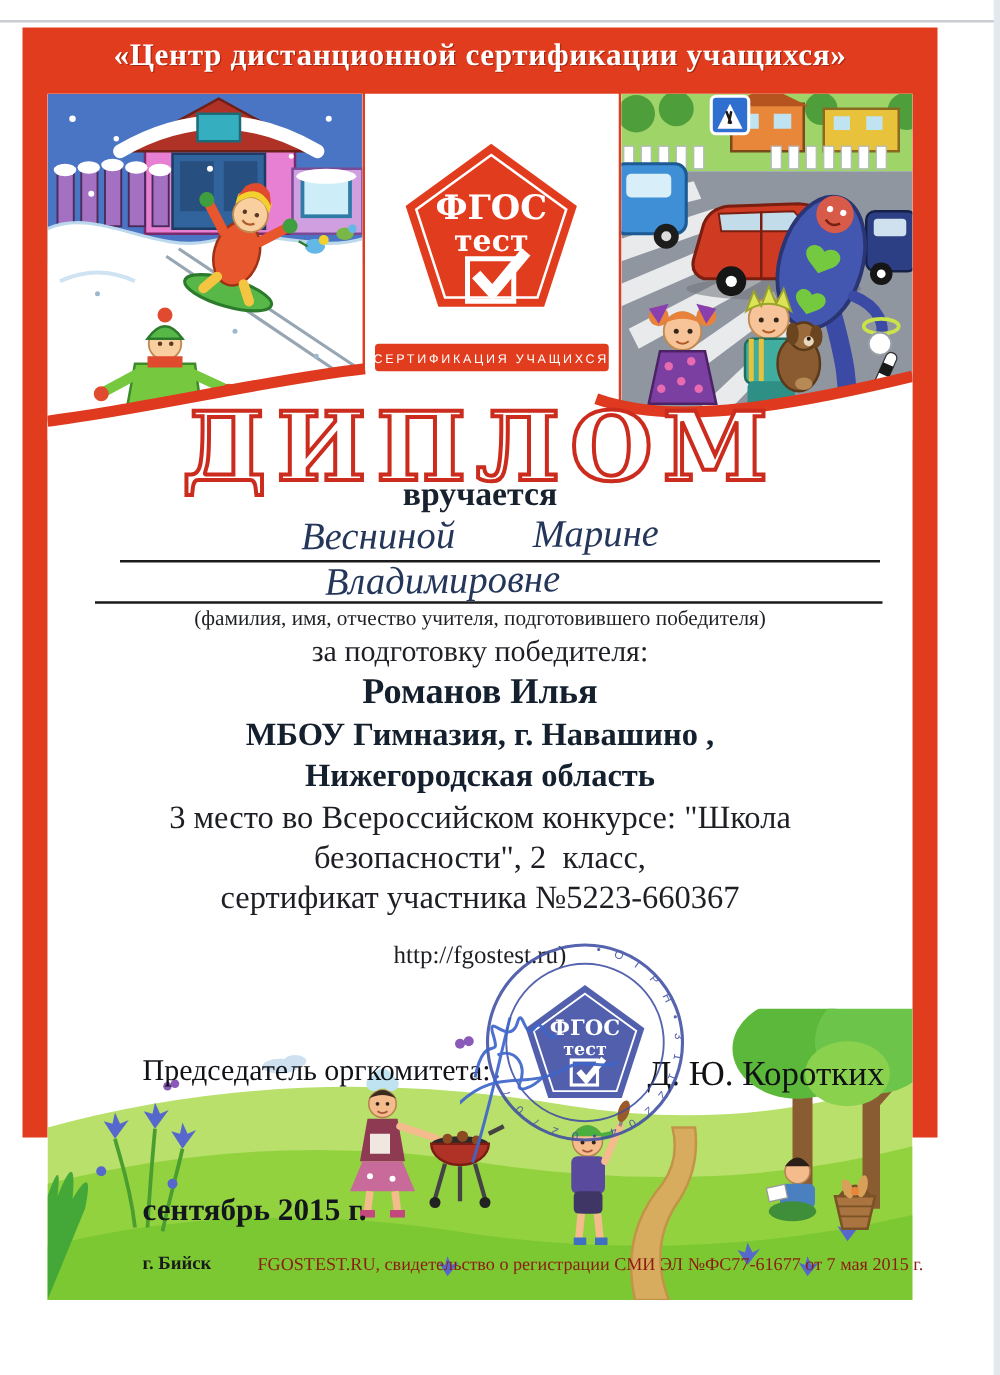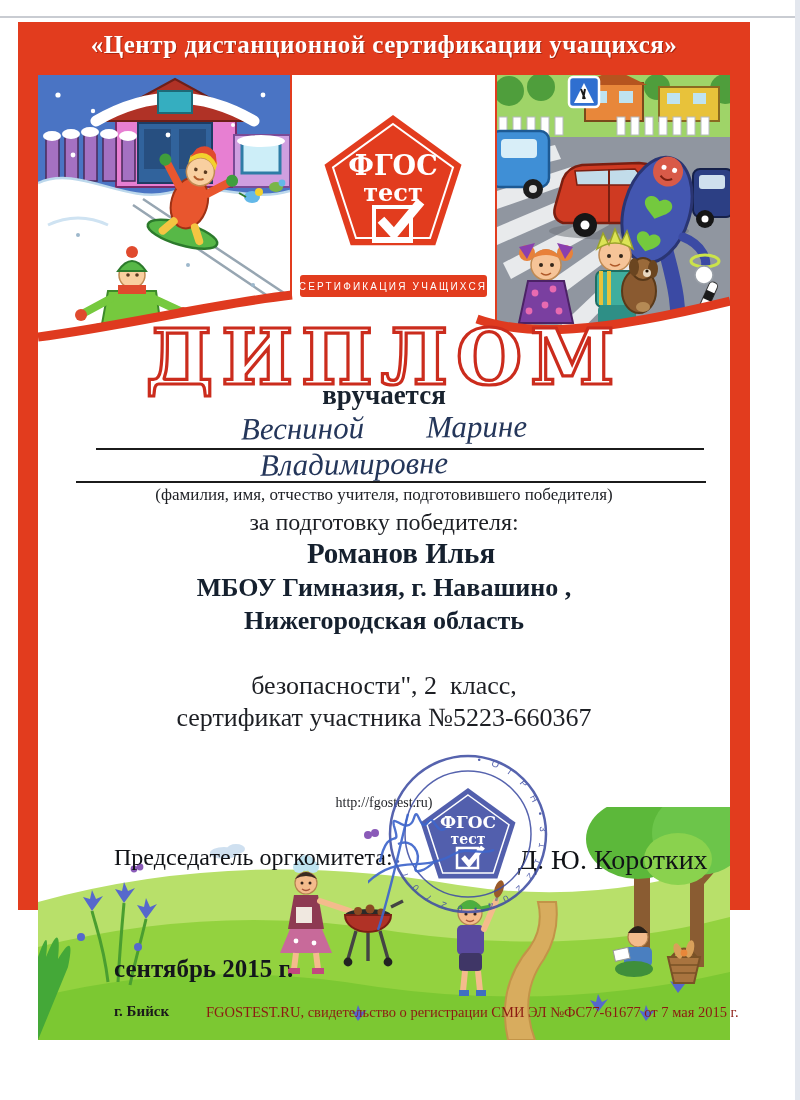--- a/index.html
+++ b/index.html
@@ -27,28 +27,28 @@
   .subtitle{top:358px;font-weight:bold;font-size:27px;color:#18222e;}
   .hand{position:absolute;width:100%;text-align:center;font-style:italic;color:#24365a;
         font-size:31px;white-space:pre;z-index:4;transform:rotate(-.6deg);}
   .hand1{top:388px;}
   .hand2{top:424px;transform:rotate(-.8deg) translateX(-30px);}
   .rule{position:absolute;height:2px;background:#1b1b1b;z-index:4;}
   .rule1{left:78px;top:426px;width:608px;}
   .rule2{left:58px;top:459px;width:630px;}
   .hint{top:463px;font-size:17px;}
   .forline{top:487px;font-size:24px;}
-  .winner{top:515px;font-size:29px;font-weight:bold;color:#15202e;padding-left:17px;}
+  .winner{top:515px;font-size:29px;font-weight:bold;color:#15202e;}
   .school1{top:551px;font-size:26px;font-weight:bold;color:#15202e;}
   .school2{top:584px;font-size:26px;font-weight:bold;color:#15202e;}
   .award1{top:617px;font-size:26px;white-space:pre;}
   .award2{top:649px;font-size:26px;white-space:pre;}
   .certline{top:681px;font-size:26px;}
   .verify1{top:717px;font-size:19px;}
-  .verify2{top:773px;font-size:14px;font-family:Liberation Serif, serif;}
+  .verify2{top:731px;font-size:20px;font-family:Liberation Serif, serif;}
 
   .stamp-svg{position:absolute;left:350px;top:712px;width:200px;height:212px;z-index:6;}
   .sig-role{position:absolute;left:96px;top:822px;font-size:24px;color:#101216;z-index:5;}
   .sig-name{position:absolute;left:500px;top:822px;font-size:28px;color:#101216;z-index:5;}
 
   .meadow-svg{position:absolute;left:20px;top:785px;width:692px;height:233px;z-index:2;}
   .date{position:absolute;left:96px;top:933px;font-size:25px;font-weight:bold;color:#13161c;z-index:7;}
   .city{position:absolute;left:96px;top:981px;font-size:15px;font-weight:bold;color:#1a1a1a;z-index:7;}
   .reg{position:absolute;left:188px;top:982px;font-size:14.5px;color:#8c1b12;z-index:7;}
   .site{position:absolute;left:0;top:1019px;width:100%;text-align:center;color:#ffffff;
@@ -317,20 +317,21 @@
   <div class="hand hand1">Весниной        Марине</div>
   <div class="rule rule1"></div>
   <div class="hand hand2">Владимировне</div>
   <div class="rule rule2"></div>
 
   <div class="cline hint">(фамилия, имя, отчество учителя, подготовившего победителя)</div>
   <div class="cline forline">за подготовку победителя:</div>
   <div class="cline winner">Романов Илья</div>
   <div class="cline school1">МБОУ Гимназия, г. Навашино ,</div>
   <div class="cline school2">Нижегородская область</div>
+  <div class="cline award1">3 место во Всероссийском конкурсе: "Школа</div>
   <div class="cline award2">безопасности", 2  класс,</div>
   <div class="cline certline">сертификат участника №5223-660367</div>
   <div class="cline verify2">http://fgostest.ru)</div>
 
   <svg class="stamp-svg" viewBox="0 0 200 212">
     <defs>
       <path id="ringPath" d="M100,28 A72,72 0 1 1 99.9,28"></path>
     </defs>
     <g opacity="0.88">
       <circle cx="100" cy="100" r="78" fill="none" stroke="#3f4ea3" stroke-width="2.5"></circle>

